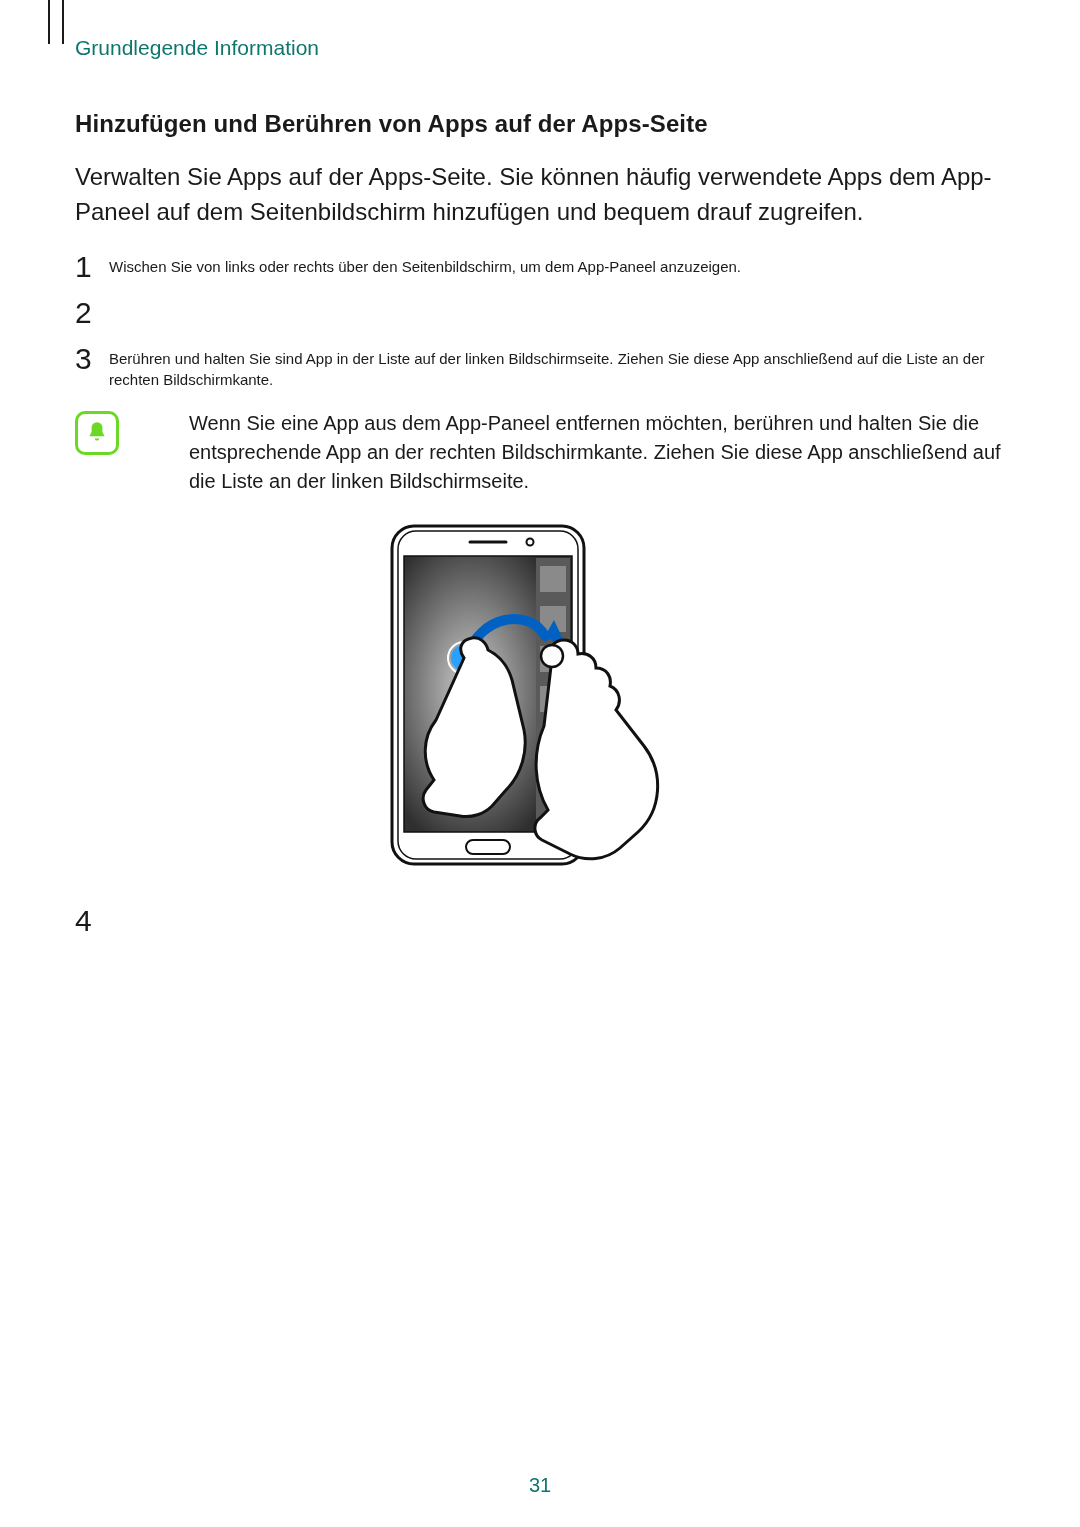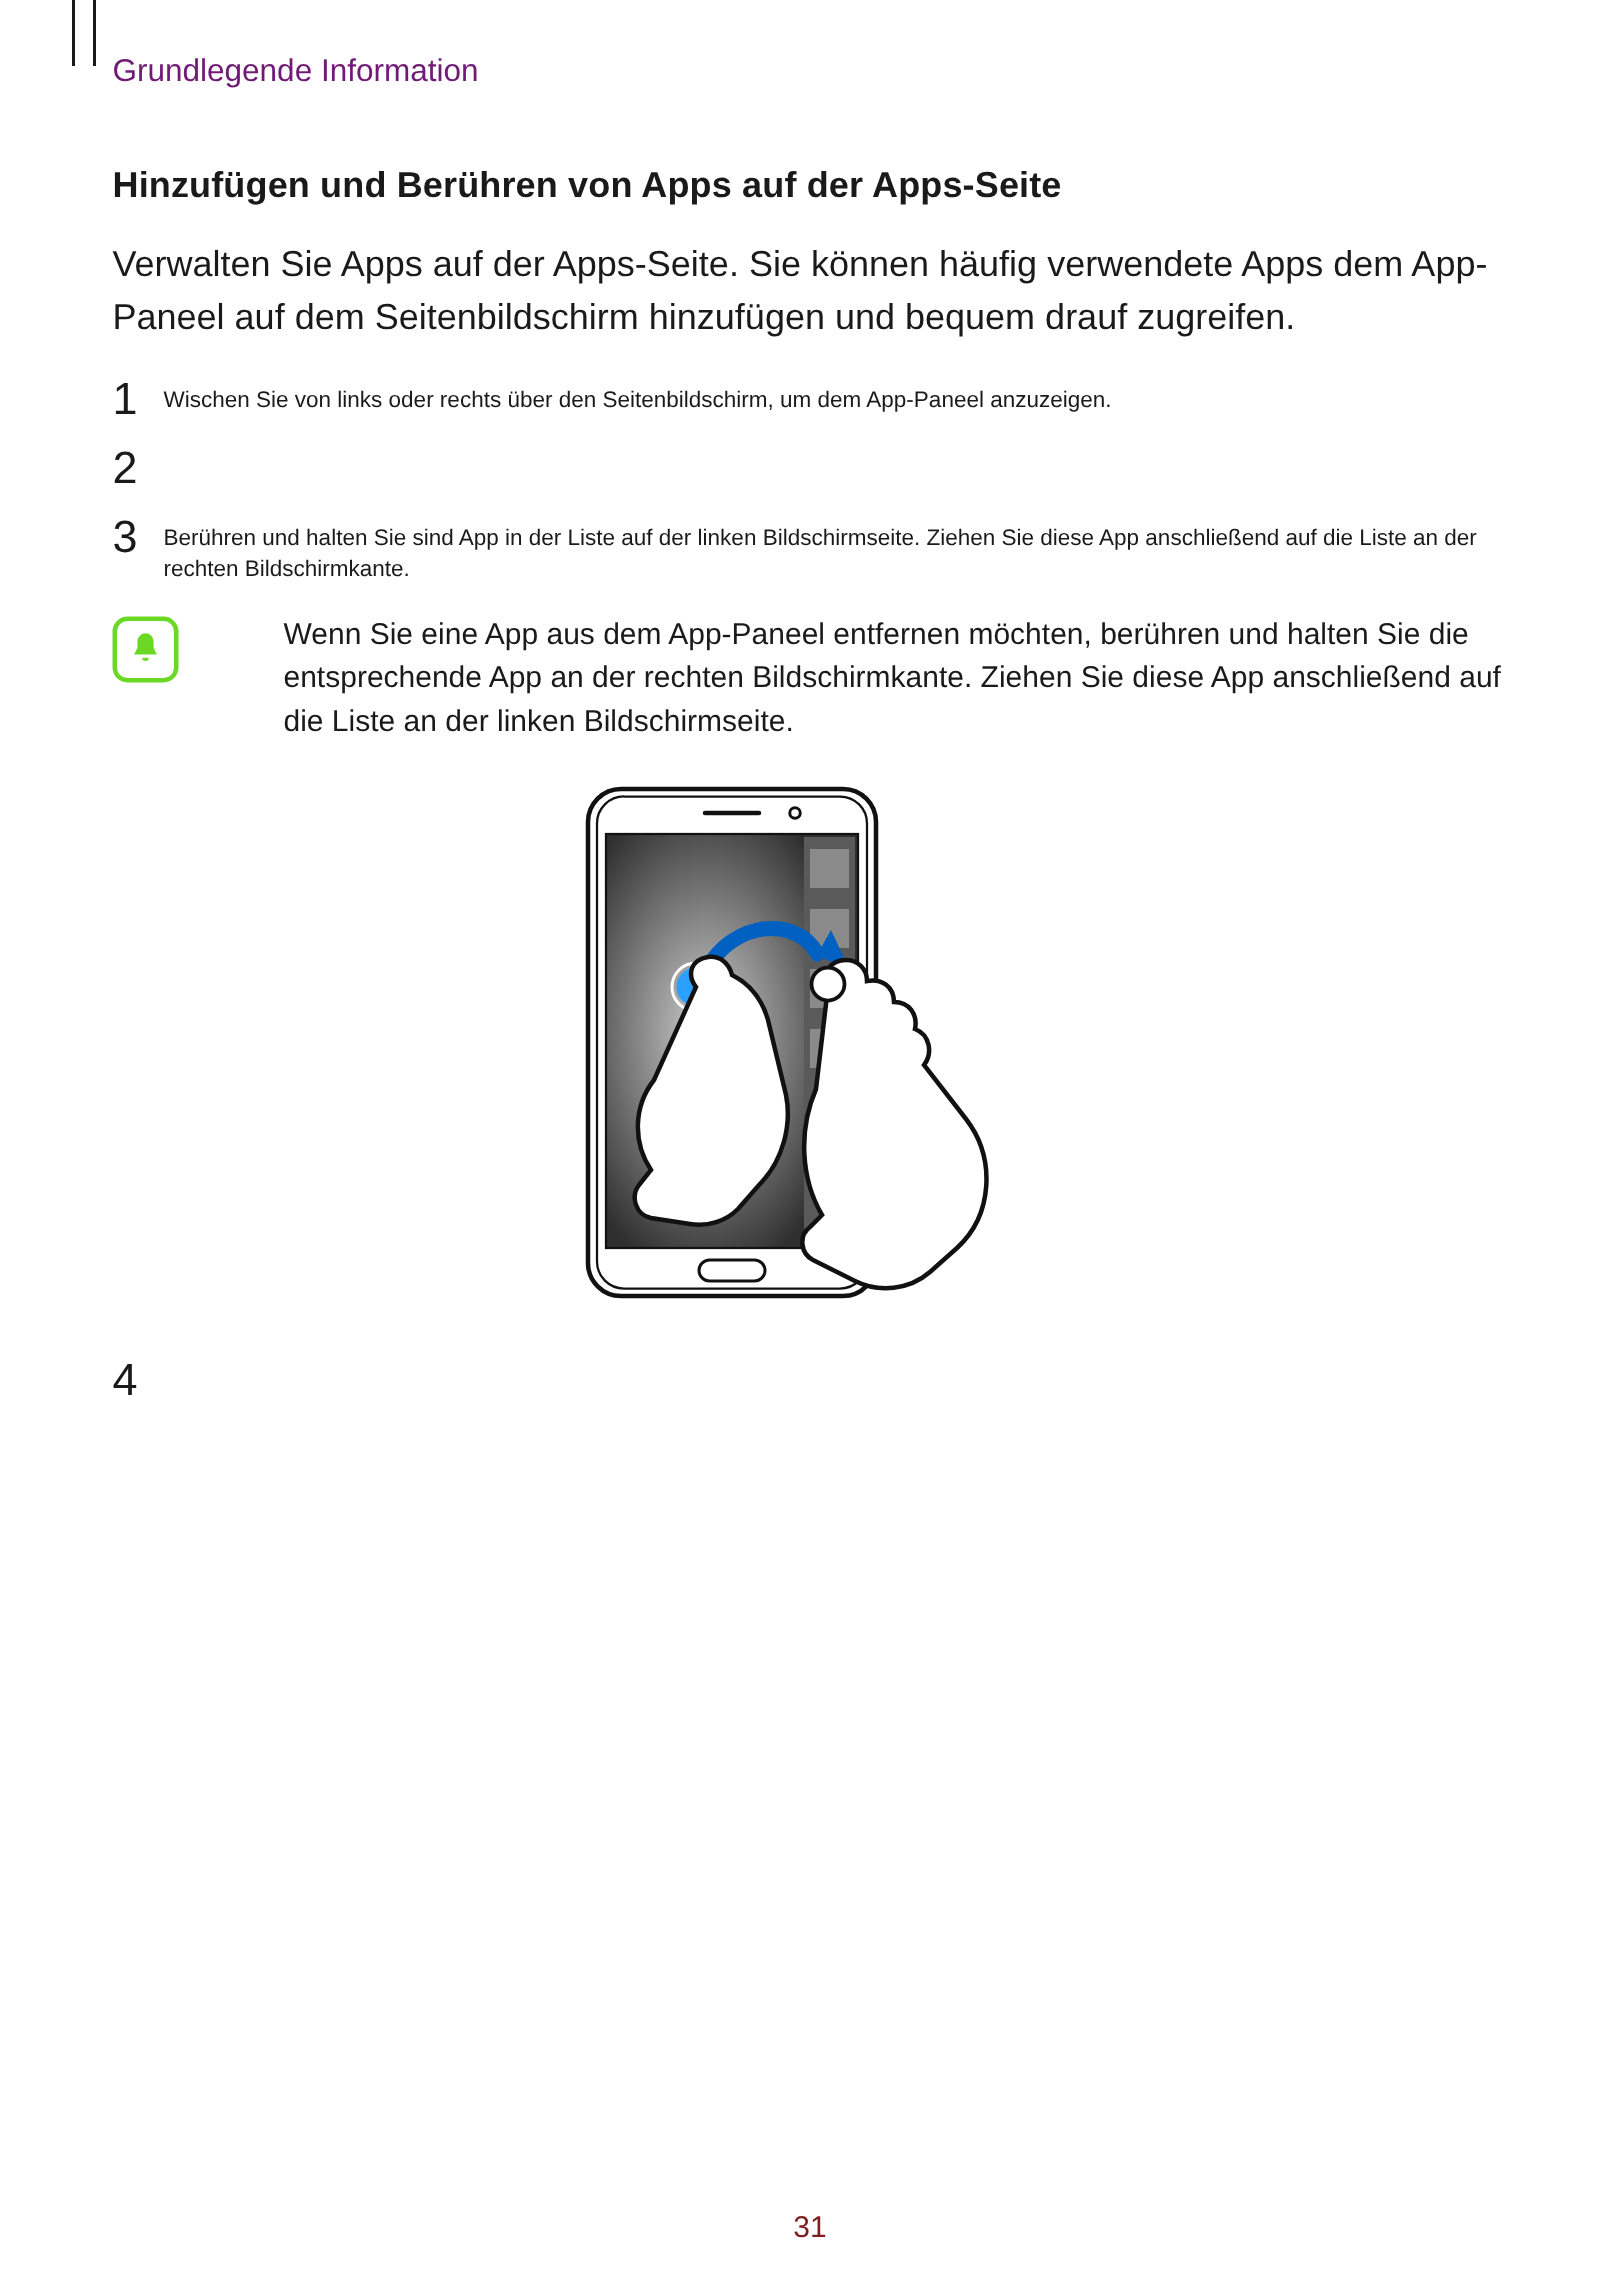--- a/index.html
+++ b/index.html
@@ -20,21 +20,21 @@
     position: absolute;
     left: 48px;
     top: 0;
     width: 12px;
     height: 44px;
     border-left: 2px solid #1a1a1a;
     border-right: 2px solid #1a1a1a;
   }
   .section-label {
     font-size: 21px;
-    color: #701a75;
+    color: #0f766e;
     margin: 6px 0 50px 0;
     font-weight: 400;
   }
   .heading {
     font-size: 24px;
     font-weight: 700;
     margin: 0 0 22px 0;
     letter-spacing: 0.1px;
   }
   .intro {
@@ -111,21 +111,21 @@
   .figure-wrap svg {
     display: block;
   }
   .page-number {
     position: absolute;
     bottom: 30px;
     left: 0;
     right: 0;
     text-align: center;
     font-size: 20px;
-    color: #7f1d1d;
+    color: #0f766e;
   }
 </style>
 </head>
 <body>
 
 <div class="page">
   <div class="tab-marker"></div>
 
   <div class="section-label">Grundlegende Information</div>
 

